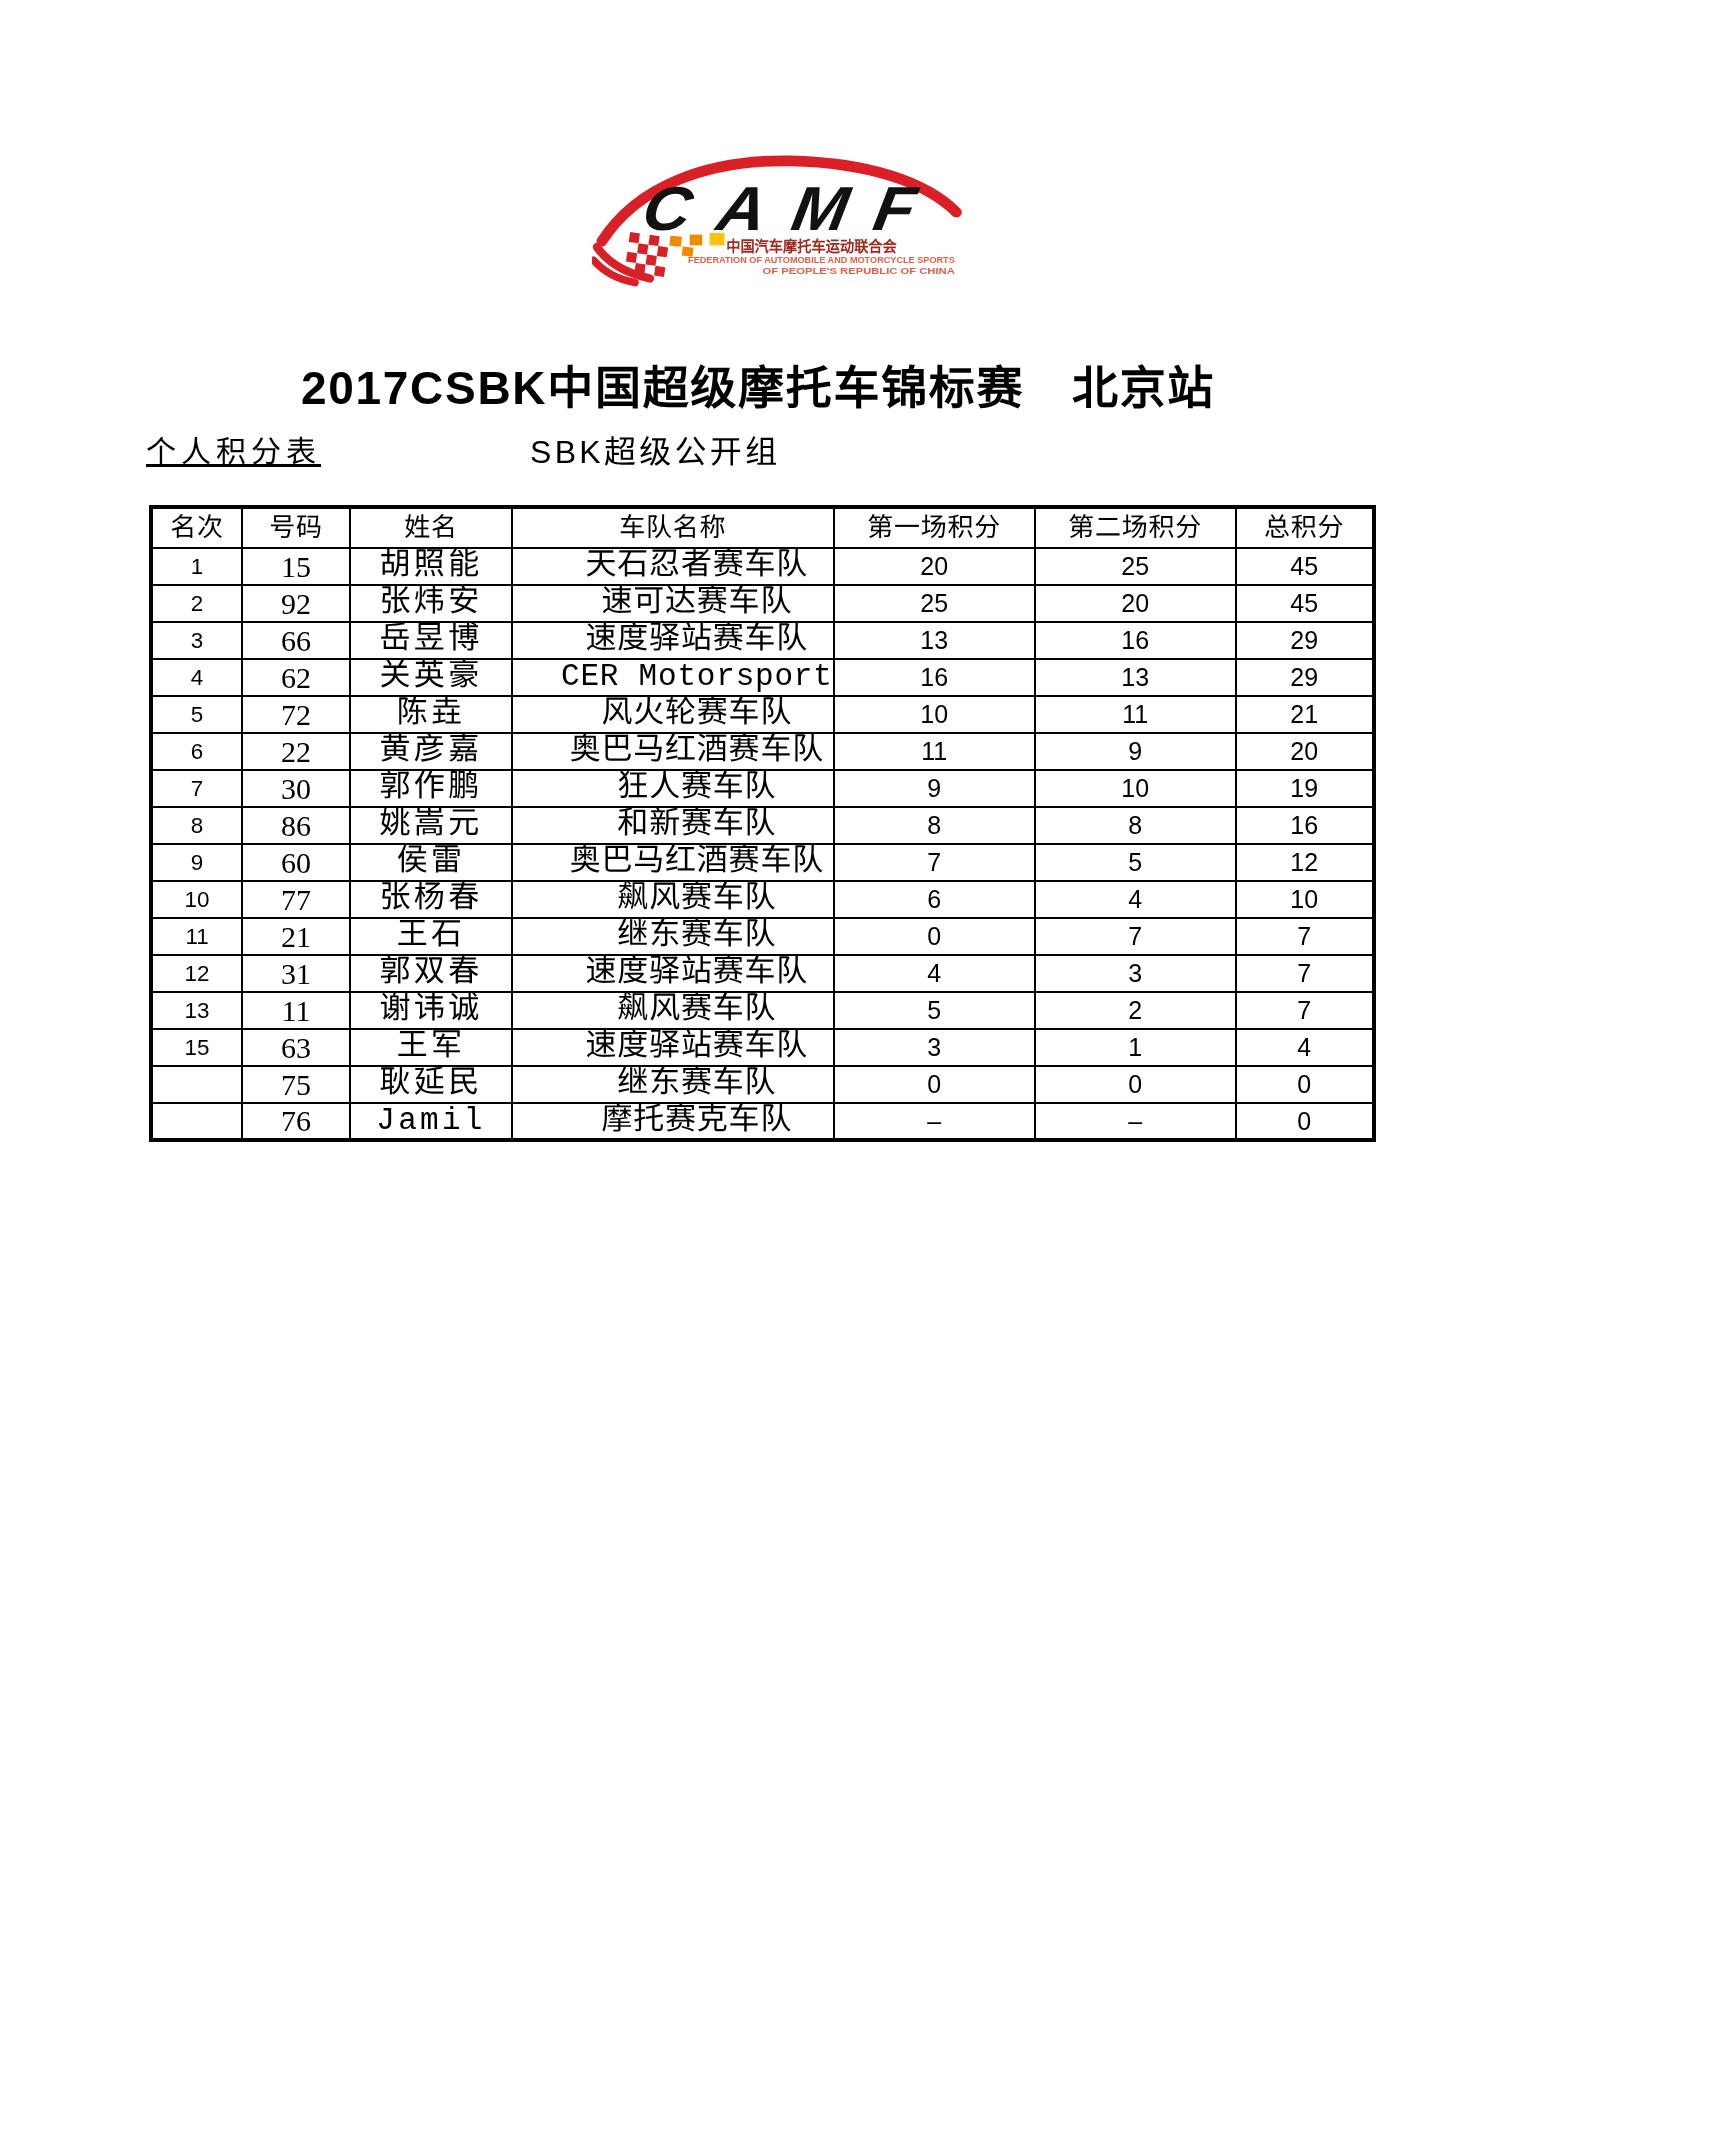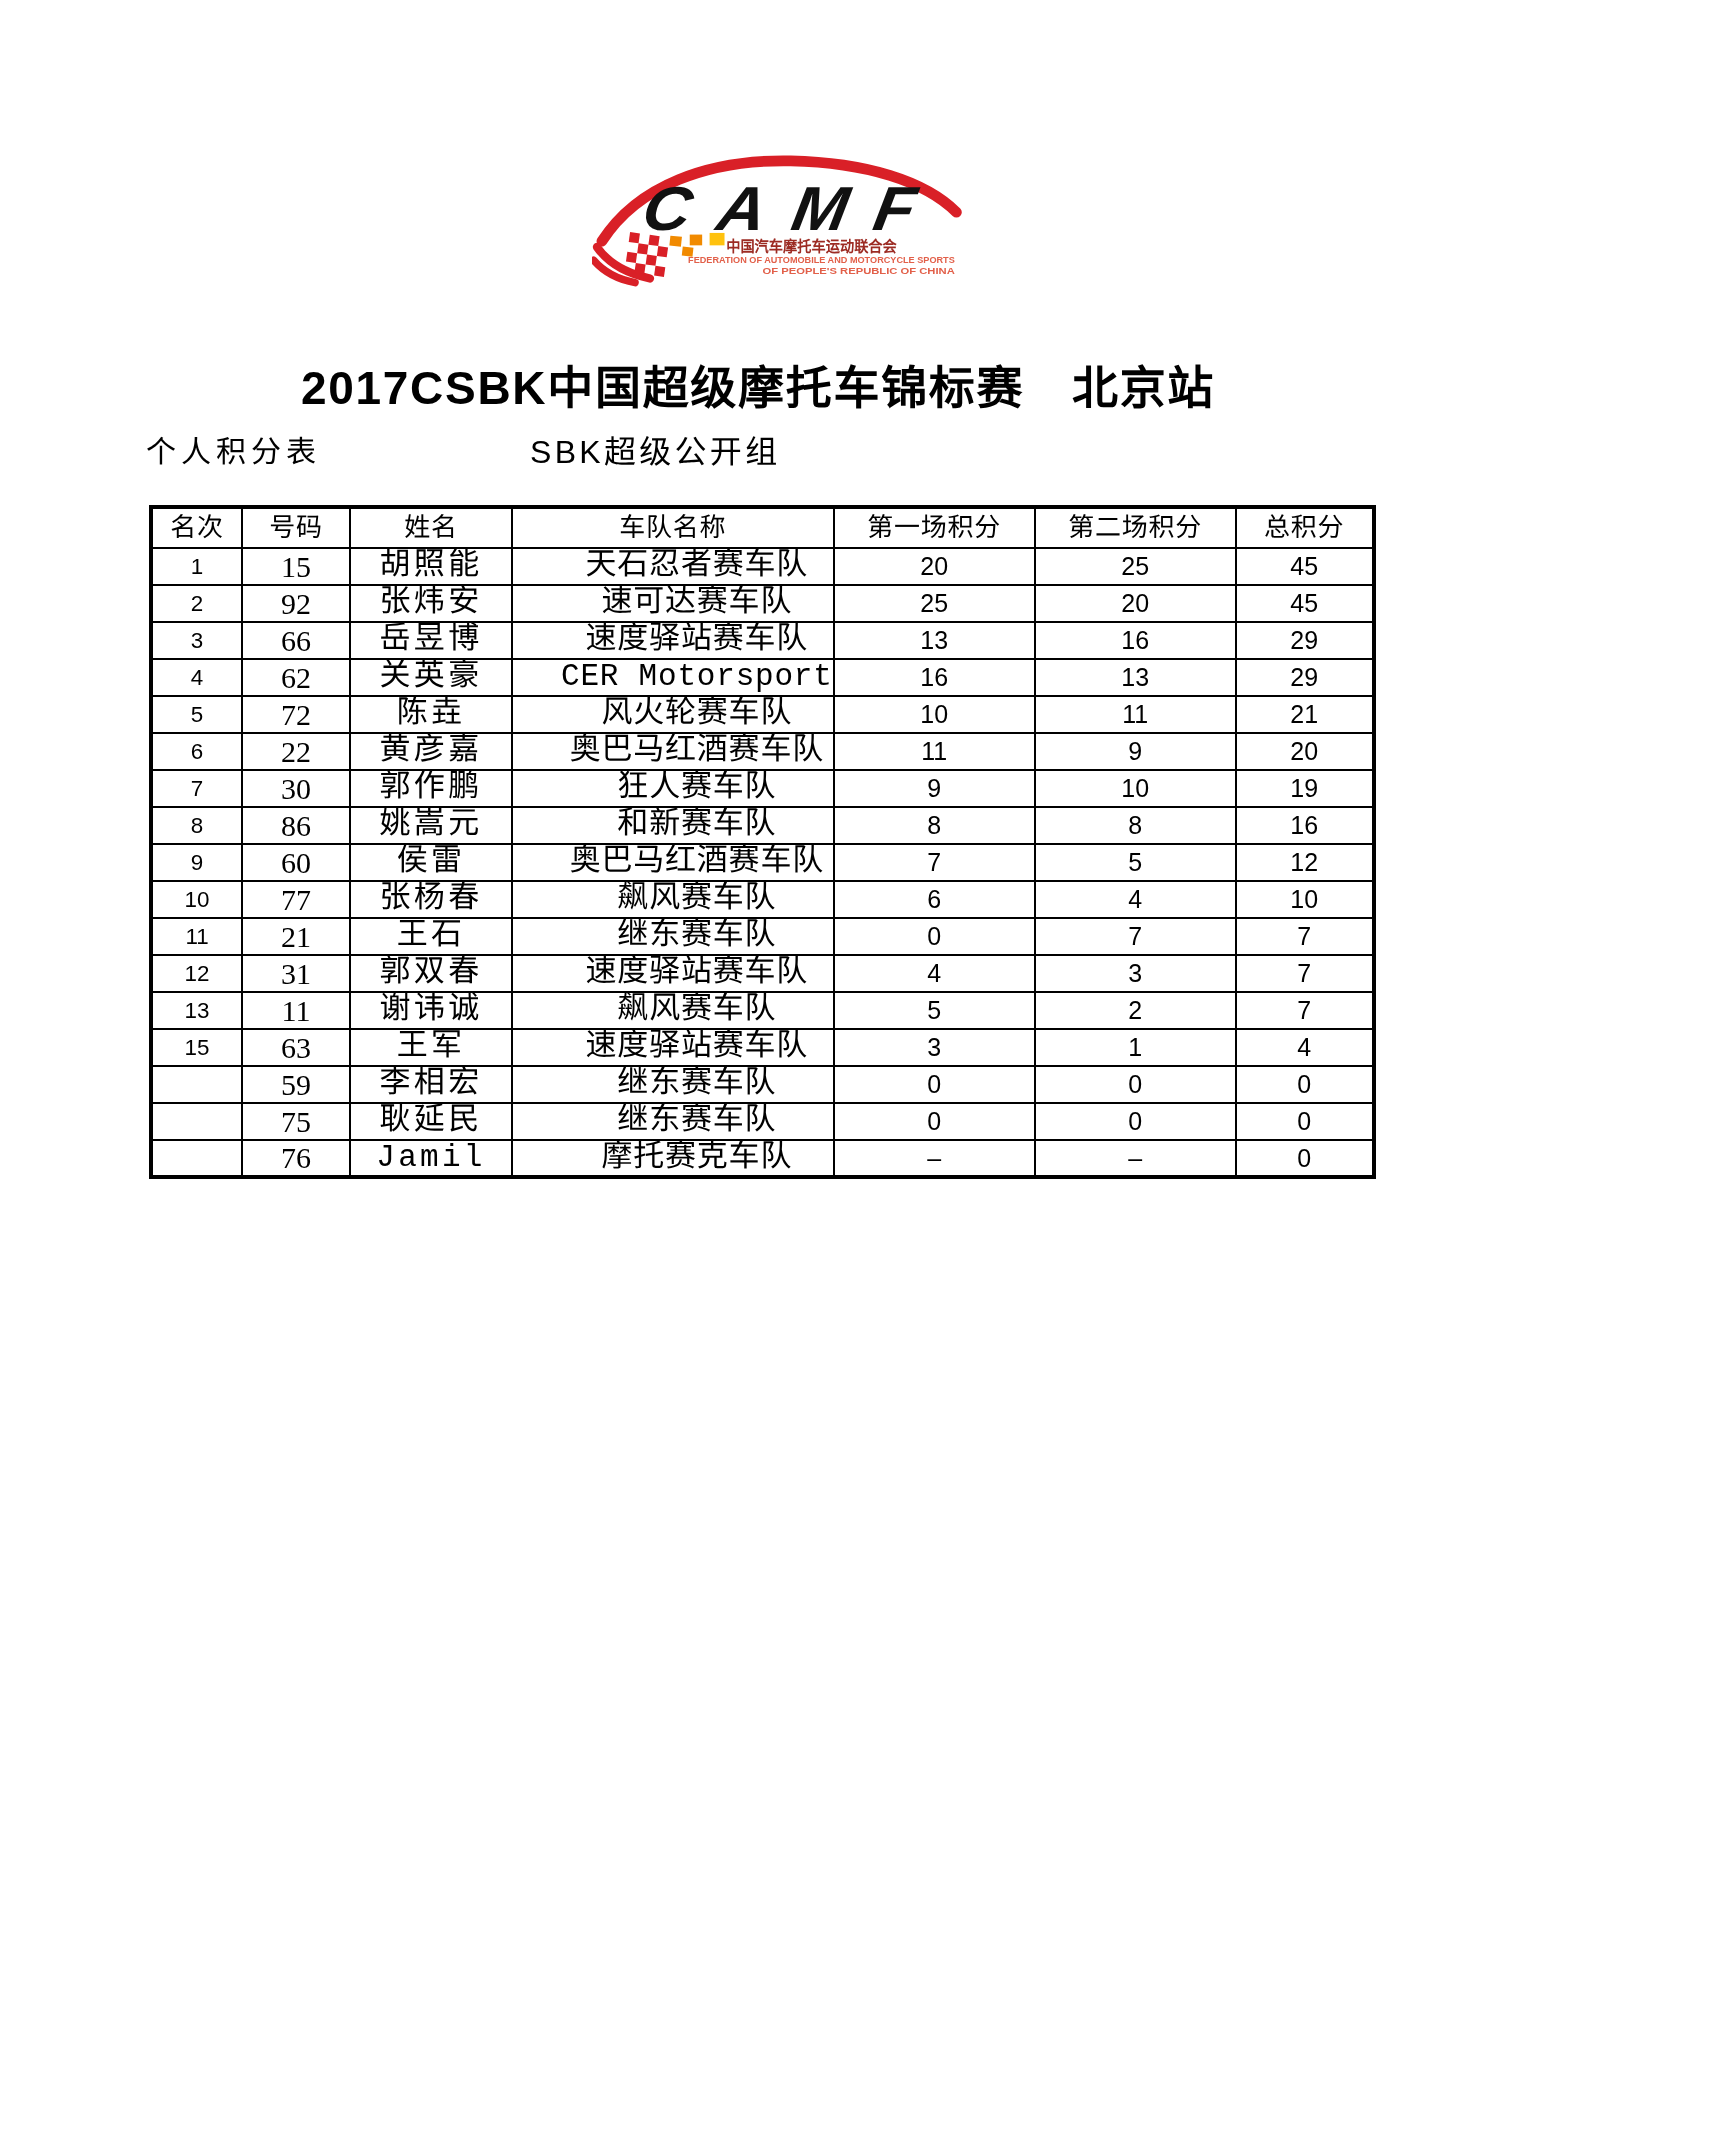--- a/index.html
+++ b/index.html
@@ -20,20 +20,21 @@
     position: absolute; left: 0; top: 351px; width: 1516px;
     text-align: center;
     font-family: "Liberation Sans", "DejaVu Sans", sans-serif;
     font-weight: bold; font-size: 46px; letter-spacing: 1.7px;
     white-space: pre;
   }
   .sub-left {
     position: absolute; left: 146px; top: 427px;
     font-size: 30px; letter-spacing: 5px;
     font-family: "Liberation Serif", "DejaVu Serif", serif;
+    text-decoration: underline;
   }
   .sub-right {
     position: absolute; left: 530px; top: 426px;
     font-size: 32px; letter-spacing: 3.3px;
     font-family: "Liberation Sans", "DejaVu Sans", sans-serif;
   }
 
   
   table.standings {
     position: absolute; left: 149px; top: 505px;
@@ -247,29 +248,20 @@
     <td class="c-rank">15</td>
     <td class="c-number">63</td>
     <td class="c-name">王军</td>
     <td class="c-team">速度驿站赛车队</td>
     <td class="c-pts">3</td>
     <td class="c-pts">1</td>
     <td class="c-pts">4</td>
   </tr>
         <tr>
     <td class="c-rank"></td>
-    <td class="c-number">59</td>
-    <td class="c-name">李相宏</td>
-    <td class="c-team">继东赛车队</td>
-    <td class="c-pts">0</td>
-    <td class="c-pts">0</td>
-    <td class="c-pts">0</td>
-  </tr>
-        <tr>
-    <td class="c-rank"></td>
     <td class="c-number">75</td>
     <td class="c-name">耿延民</td>
     <td class="c-team">继东赛车队</td>
     <td class="c-pts">0</td>
     <td class="c-pts">0</td>
     <td class="c-pts">0</td>
   </tr>
         <tr>
     <td class="c-rank"></td>
     <td class="c-number">76</td>

